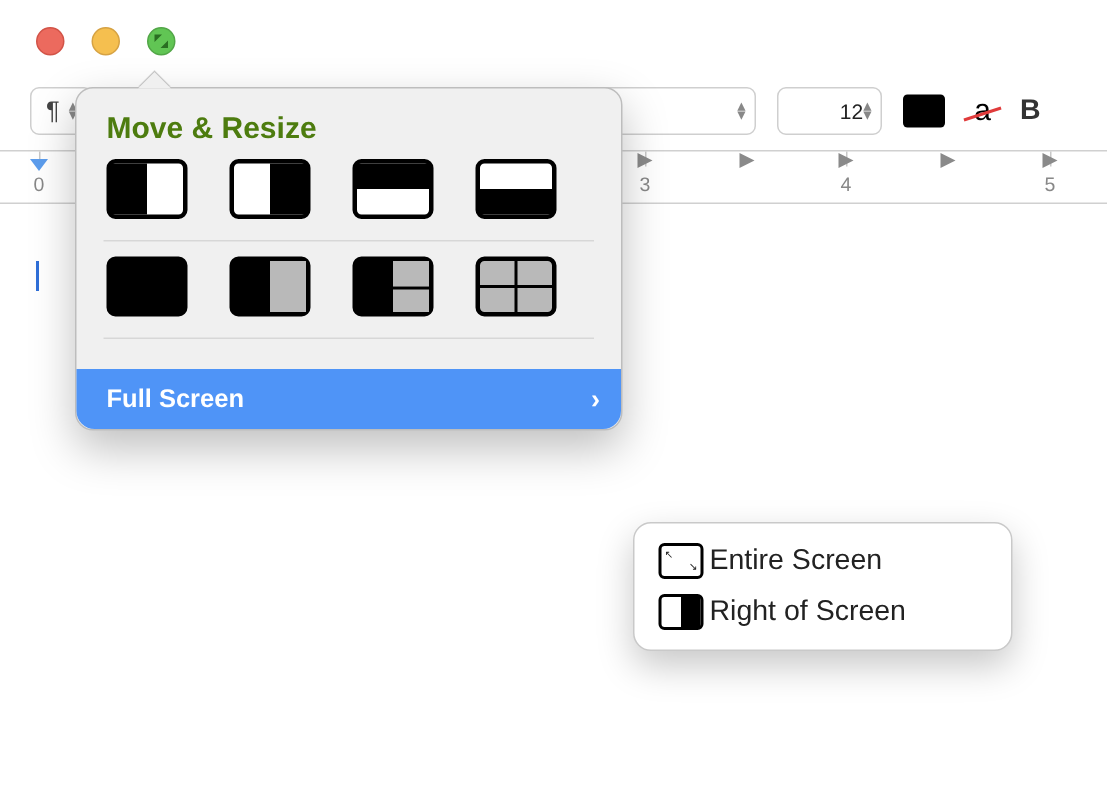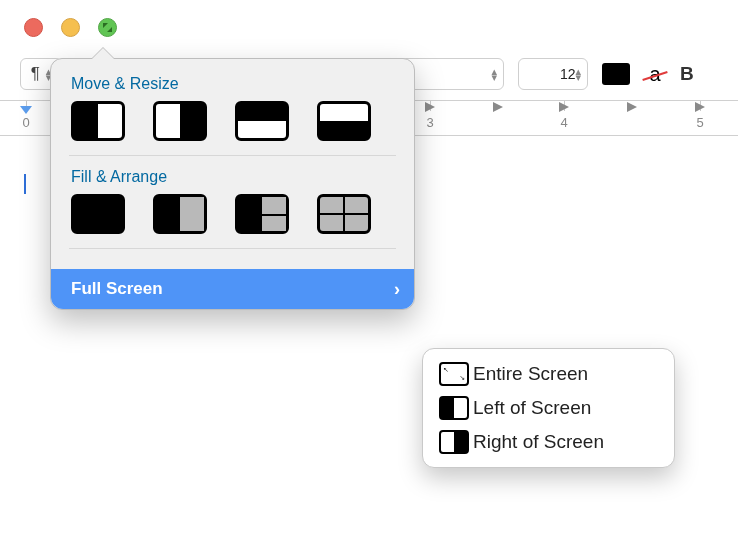--- a/index.html
+++ b/index.html
@@ -24,21 +24,21 @@
   .tick-num{position:absolute;top:14px;font-size:13px;color:#888;transform:translateX(-50%)}
   .tick-major{height:10px;background:#c8c8c8;width:1px;position:absolute;top:0;left:0}
   .tab-marker{position:absolute;top:-2px;transform:translateX(-50%)}
   .tab-marker svg{display:block}
   .left-indent{position:absolute;left:20px;top:106px}
   .left-indent .down{width:0;height:0;border-left:6px solid transparent;border-right:6px solid transparent;border-top:8px solid #5c9ded}
   .cursor-line{position:absolute;left:24px;top:174px;width:2px;height:20px;background:#2f6fd8}
   
   .popover{position:absolute;top:58px;left:50px;width:343px;background:#f0f0f0;border:1px solid #bdbdbd;border-radius:12px;box-shadow:0 12px 30px rgba(0,0,0,.25);padding:14px 10px 10px}
   .popover::before{content:"";position:absolute;top:-11px;left:41px;width:0;height:0;border-left:11px solid transparent;border-right:11px solid transparent;border-bottom:11px solid #f0f0f0;filter:drop-shadow(0 -1px 0 #bdbdbd)}
-  .sect-label{color:#0369a1;font-size:16px;font-weight:400;padding:2px 10px 8px}
+  .sect-label{color:#4d7c0f;font-size:20px;font-weight:700;padding:2px 10px 8px}
   .tile-row{display:flex;gap:28px;padding:0 10px 12px}
   .tile{width:48px;height:34px;border:3px solid #000;border-radius:6px;position:relative;background:#fff;cursor:default}
   .tile .f{position:absolute;background:#000}
   .half-l .f{left:0;top:0;bottom:0;width:50%}
   .half-r .f{right:0;top:0;bottom:0;width:50%}
   .half-t .f{left:0;right:0;top:0;height:50%}
   .half-b .f{left:0;right:0;bottom:0;height:50%}
   .full .f{inset:0}
   .tile .g{position:absolute;background:#b9b9b9}
   .tile .bar{position:absolute;background:#000}
@@ -155,21 +155,20 @@
         <div class="f"></div>
       </div>
     <div class="tile half-t">
         <div class="f"></div>
       </div>
     <div class="tile half-b">
         <div class="f"></div>
       </div>
   </div>
   <div class="hr"></div>
-  <div class="sect-label">Fill &amp; Arrange</div>
   <div class="tile-row">
     <div class="tile full">
         <div class="f"></div>
       </div>
     <div class="tile fa-b">
         <div class="f"></div>
         <div class="g"></div>
       </div>
     <div class="tile fa-c">
         <div class="f"></div>
@@ -191,24 +190,18 @@
 
 <div class="submenu">
   <div class="sm-item">
     <div class="sm-ico sm-entire">
         <span class="a">↖</span>
         <span class="b">↘</span>
       </div>
     <span>Entire Screen</span>
   </div>
   <div class="sm-item">
-    <div class="sm-ico sm-left">
-        <div class="f"></div>
-      </div>
-    <span>Left of Screen</span>
-  </div>
-  <div class="sm-item">
     <div class="sm-ico sm-right">
         <div class="f"></div>
       </div>
     <span>Right of Screen</span>
   </div>
 </div>
 
 </body></html>

